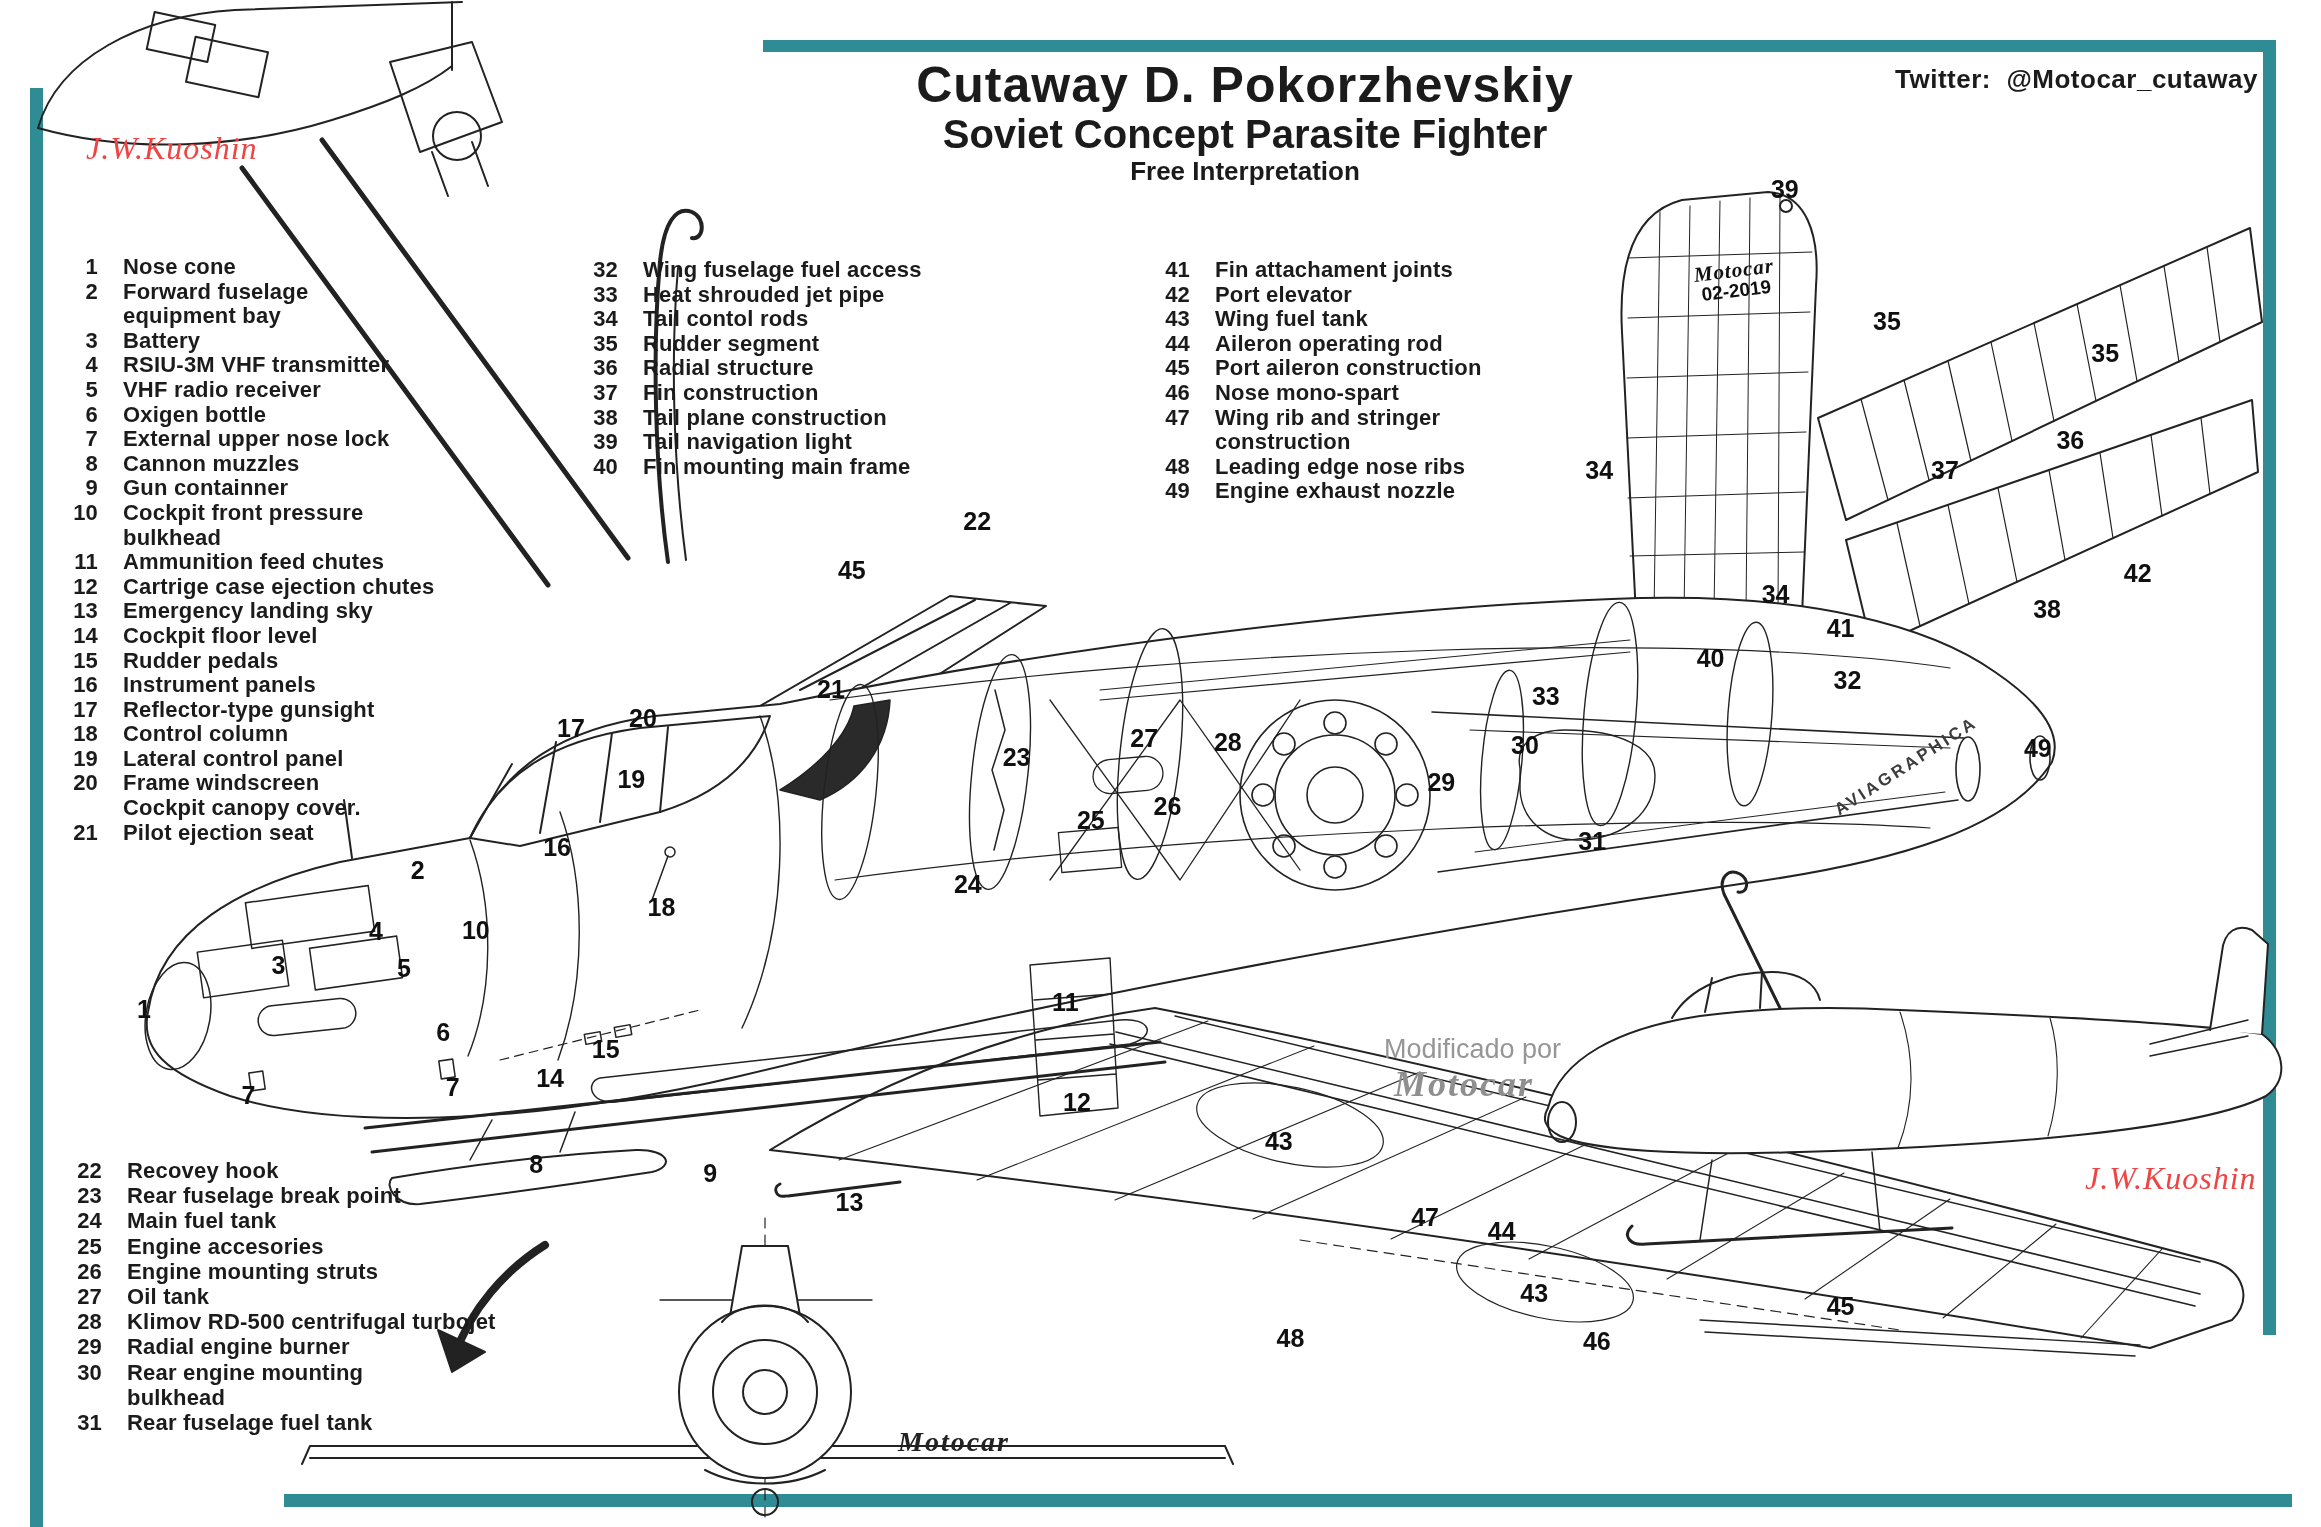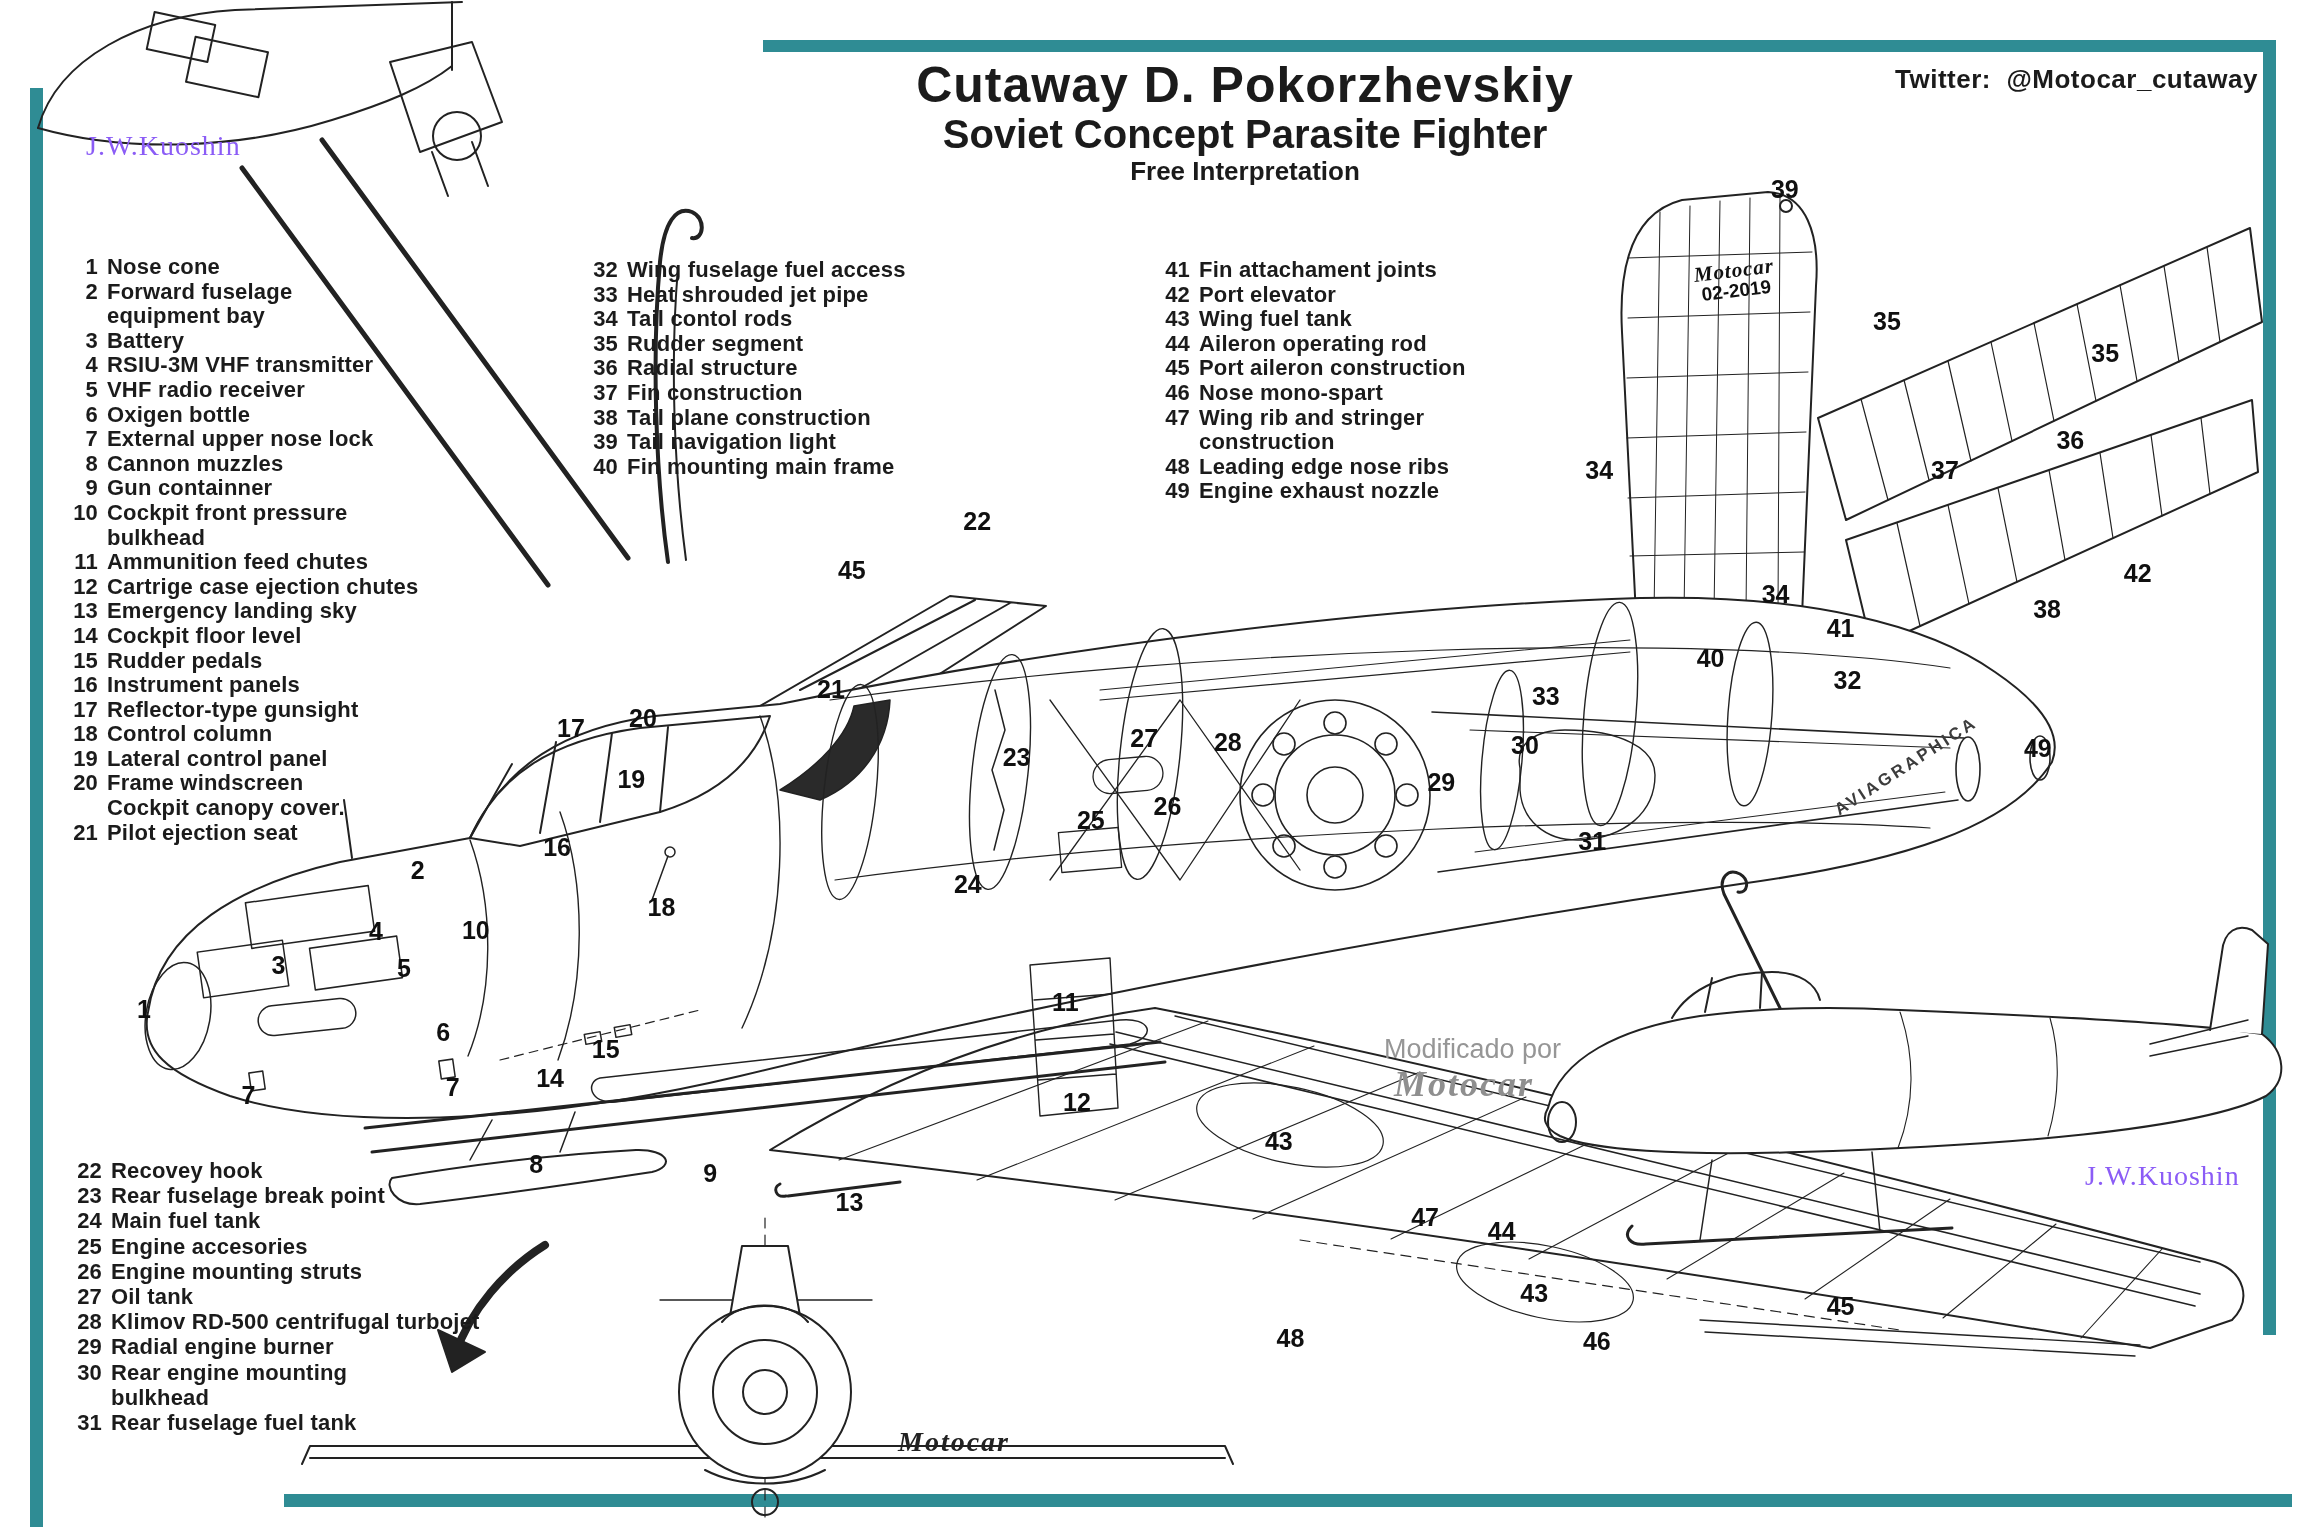--- a/index.html
+++ b/index.html
@@ -14,26 +14,26 @@
   .t1{font-size:50px;font-weight:700;letter-spacing:1px;line-height:54px;}
   .t2{font-size:40px;font-weight:700;line-height:44px;}
   .t3{font-size:26px;font-weight:700;line-height:30px;}
   .twitter{position:absolute;left:1730px;top:64px;width:528px;text-align:right;
     font-size:26px;font-weight:700;letter-spacing:.5px;}
   
   .legend{position:absolute;font-weight:700;font-size:22px;line-height:24.6px;letter-spacing:.2px;}
   .legend-bl{line-height:25.2px;}
   .legend-row{display:flex;}
   .legend-num{flex:0 0 40px;width:40px;text-align:right;padding-right:9px;}
-  .legend-text{white-space:nowrap;}
+  .legend-text{white-space:nowrap;margin-left:16px;}
   
   .callout{position:absolute;transform:translate(-50%,-50%);font-weight:700;font-size:25px;color:#101010;}
   
-  .sig{position:absolute;font-family:"Liberation Serif", serif;
-    font-size:28px;color:#8b5cf6;letter-spacing:1px;}
+  .sig{position:absolute;font-family:"Liberation Serif", serif;font-style:italic;
+    font-size:32px;color:#ef4444;letter-spacing:1px;}
   .script{font-family:"Liberation Serif", serif;font-style:italic;font-weight:700;}
   .modificado{position:absolute;left:1384px;top:1034px;color:#969696;font-size:27px;font-weight:400;}
   .modificado .script{display:block;font-size:36px;color:#8f8f8f;margin-top:-2px;margin-left:10px;letter-spacing:2px;}
   .fin-stamp{position:absolute;left:1660px;top:258px;width:150px;text-align:center;
     transform:rotate(-7deg);color:#111;}
   .fin-stamp .script{font-size:21px;letter-spacing:1px;display:block;}
   .fin-stamp .date{font-size:19px;font-weight:700;display:block;margin-top:-3px;}
   .front-sig{position:absolute;left:898px;top:1426px;font-size:28px;color:#222;letter-spacing:2px;}
   .brand-diagonal{position:absolute;left:1842px;top:800px;transform:rotate(-33deg);
     transform-origin:left bottom;font-size:17px;font-weight:700;color:#3c3c3c;letter-spacing:3px;}

